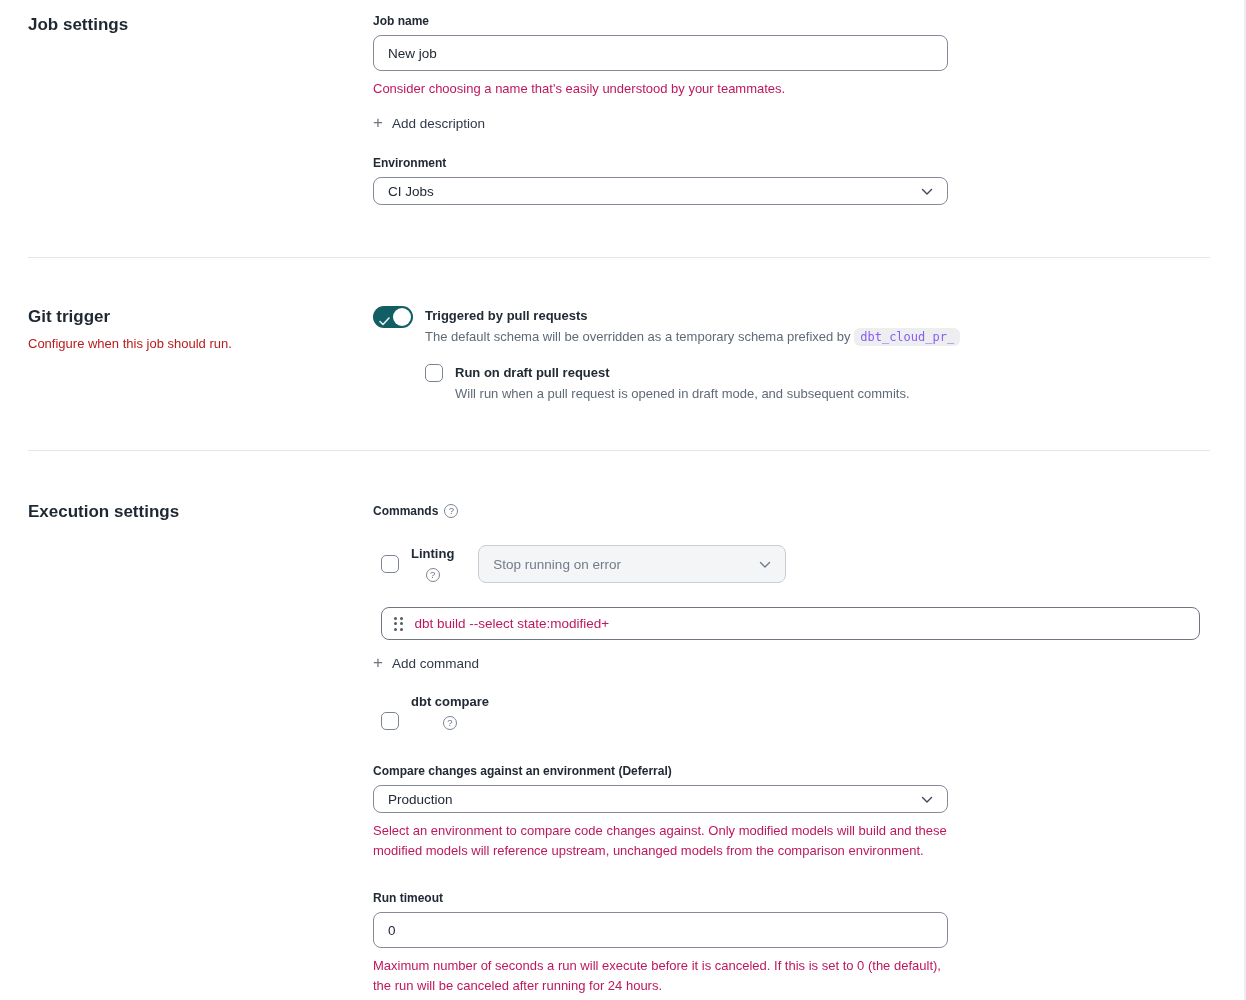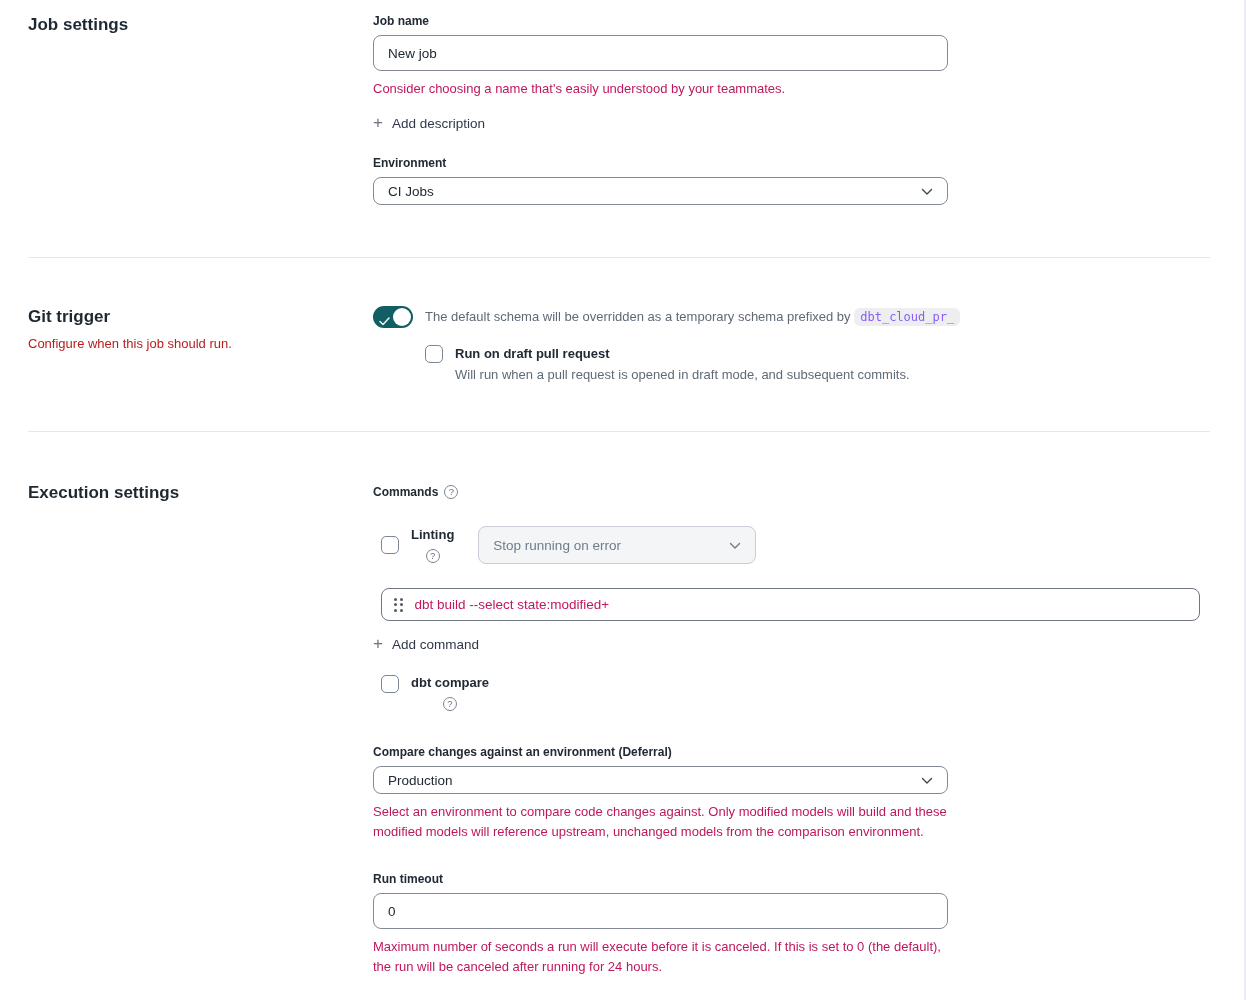--- a/index.html
+++ b/index.html
@@ -53,21 +53,21 @@
   }
   .plus-glyph { font-size: 17px; color: #6b7480; font-weight: 400; line-height: 16px; }
 
   .select {
     width: 575px; height: 28px;
     border: 1px solid #848b97; border-radius: 8px;
     background: #fff; display: flex; align-items: center; justify-content: space-between;
     padding: 0 14px; font-size: 13.5px; color: #212a35; cursor: pointer;
   }
   .select.disabled {
-    width: 278px; height: 38px;
+    width: 308px; height: 38px;
     background: #f3f5f6; border-color: #c9ced6; color: #717c8a; cursor: default;
   }
   .chev { flex: 0 0 auto; }
 
   
   .toggle {
     width: 40px; height: 22px; border-radius: 11px; background: #115e64;
     position: relative; flex: 0 0 auto; cursor: pointer;
   }
   .toggle .knob {
@@ -123,21 +123,21 @@
   .draft-row { margin-top: 16px; margin-left: 52px; gap: 12px; }
   .draft-row .checkbox { margin-top: 1px; }
 
   .sec-exec { padding-top: 50px; padding-bottom: 20px; }
   .commands-label { display: inline-flex; align-items: center; gap: 6px; margin-bottom: 18px; justify-content: space-between; }
   .linting-row { margin-top: 9px; margin-left: 8px; gap: 12px; align-items: center; }
   .linting-label { display: inline-flex; align-items: center; gap: 7px; font-size: 13px; font-weight: 700; flex-direction: column; }
   .linting-row .select { margin-left: 12px; }
   .command-row { margin-top: 24px; }
   .add-cmd-btn { margin-top: 15px; }
-  .compare-row { margin-top: 22px; margin-left: 8px; gap: 12px; align-items: flex-start; }
+  .compare-row { margin-top: 22px; margin-left: 8px; gap: 12px; align-items: flex-end; }
   .deferral-label { margin-top: 34px; }
   .timeout-label { margin-top: 30px; }
 </style>
 </head>
 <body>
 
 <div class="page">
 
   <section class="section sec-job">
     <div>
@@ -177,20 +177,21 @@
       <div class="row toggle-row">
         <span class="toggle" role="switch" aria-checked="true">
           <span class="tick">
             <svg width="11" height="9" viewBox="0 0 11 9">
                 <path d="M1 4.5 L4 7.5 L10 1" fill="none" stroke="#ffffff" stroke-width="1.6" stroke-linecap="round" stroke-linejoin="round"></path>
               </svg>
           </span>
           <span class="knob"></span>
         </span>
         <div>
+          <div class="row-title">Triggered by pull requests</div>
           <div class="row-desc">
             <span>The default schema will be overridden as a temporary schema prefixed by</span>
             <span class="code-chip">dbt_cloud_pr_</span>
           </div>
         </div>
       </div>
 
       <div class="row draft-row">
         <span class="checkbox" role="checkbox" aria-checked="false"></span>
         <div>

